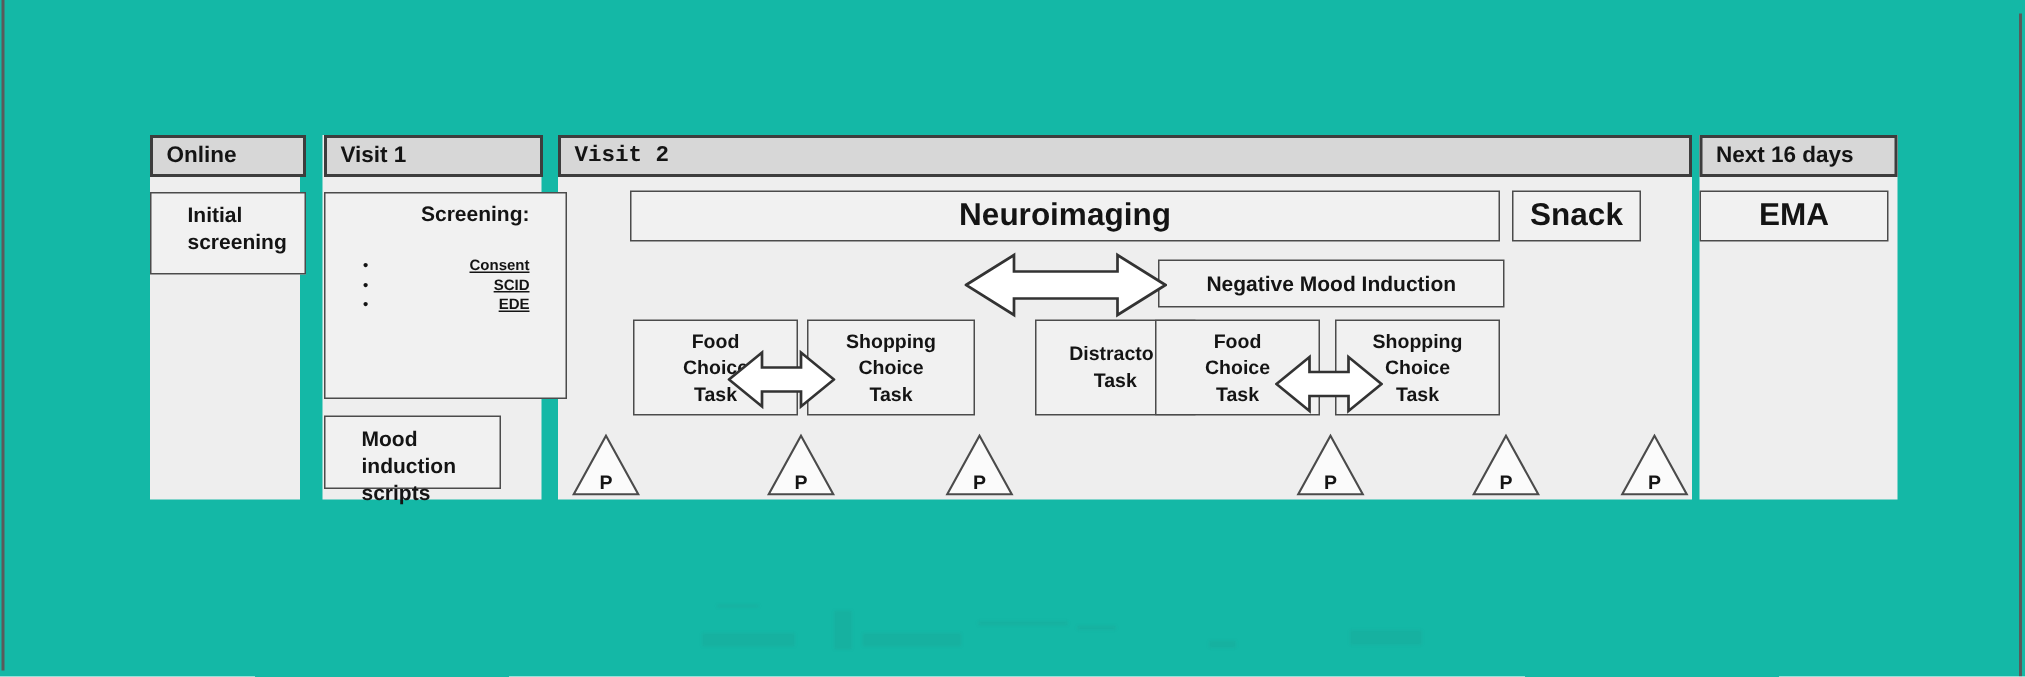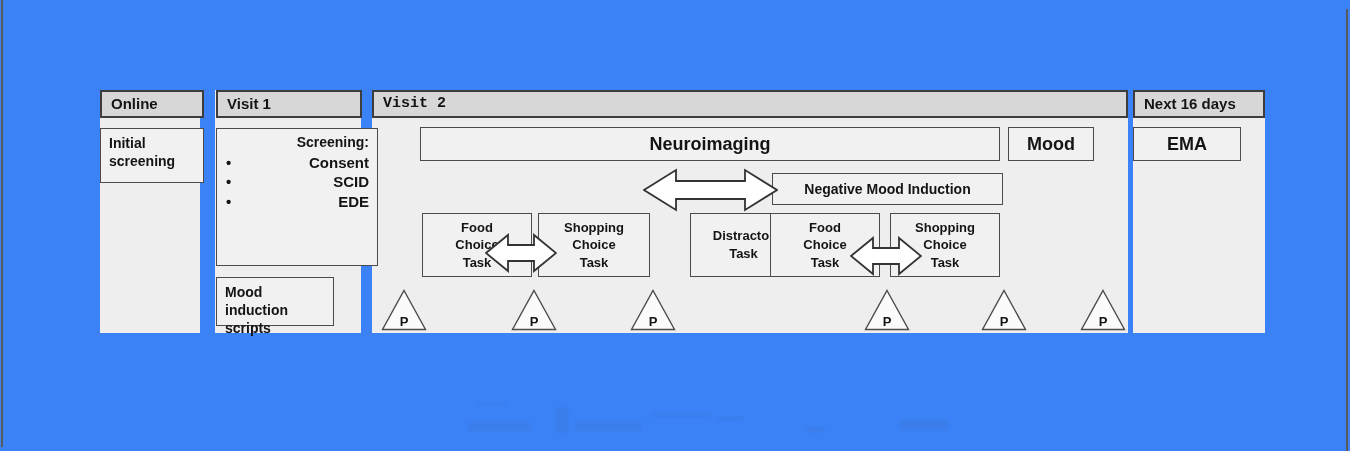--- a/index.html
+++ b/index.html
@@ -5,43 +5,43 @@
   :root{
     --header-fill:#d7d7d7;
     --strip-fill:#eeeeee;
     --box-fill:#f1f1f1;
     --border-dark:#3d3d3d;
     --arrow-fill:#ffffff;
     --text-color:#141414;
   }
   html,body{margin:0;padding:0;background:#ffffff;}
   .stage{
-    position:relative;width:1350px;height:451px;background:#3b82f6;overflow:hidden;
+    position:relative;width:1350px;height:451px;background:#14b8a6;overflow:hidden;
     font-family:"Liberation Sans","DejaVu Sans",sans-serif;
     font-weight:700;color:var(--text-color);
   }
   .page-edge{position:absolute;top:0;width:2px;height:447px;background:#5a5a5a;}
   .strip{position:absolute;top:90px;height:243px;background:var(--strip-fill);}
   .hdr{
     position:absolute;top:90px;height:28px;background:var(--header-fill);
     border:2px solid var(--border-dark);box-sizing:border-box;
     font-size:15px;line-height:23px;padding-left:9px;white-space:nowrap;
   }
   .box{
     position:absolute;background:var(--box-fill);
     border:1.5px solid #4b4b4b;box-sizing:border-box;
   }
   .center{display:flex;align-items:center;justify-content:center;text-align:center;}
-  .fs15{font-size:18px;}
+  .fs15{font-size:21px;}
   .fs14{font-size:14px;}
   .fs13{font-size:13px;}
-  .pad{padding:5px 8px;}
+  .pad{padding:5px 24px;}
   .pre{white-space:pre-line;}
   .screen-title{font-size:14px;line-height:1.25;}
-  ul.bullets{margin:1px 0 0 0;padding:0;list-style:none;font-size:15px;line-height:1.32;}
+  ul.bullets{margin:19px 0 0 0;padding:0;list-style:none;font-size:10px;line-height:1.32;text-decoration:underline;}
   ul.bullets li{position:relative;padding-left:13px;white-space:pre-line;}
   ul.bullets li::before{content:"\2022";position:absolute;left:1px;top:0;}
   .tri{position:absolute;width:46px;height:42px;}
   .tri svg{position:absolute;left:0;top:0;}
   .tri .p-label{
     position:absolute;left:50%;bottom:3px;transform:translateX(-50%);
     font-size:13px;line-height:1;
   }
   .arrow-svg{position:absolute;}
   .ghost{position:absolute;background:rgba(60,60,60,0.06);filter:blur(1px);}
@@ -70,21 +70,21 @@
     <div class="screen-title">Screening:</div>
     <ul class="bullets">
       <li>Consent</li>
       <li>SCID</li>
       <li>EDE</li>
     </ul>
   </div>
   <div class="box pad fs14" style="left:216px;top:277px;width:118px;height:49px;line-height:1.3;">Mood induction scripts</div>
 
   <div class="box center fs15" style="left:420px;top:127px;width:580px;height:34px;">Neuroimaging</div>
-  <div class="box center fs15" style="left:1008px;top:127px;width:86px;height:34px;">Mood</div>
+  <div class="box center fs15" style="left:1008px;top:127px;width:86px;height:34px;">Snack</div>
 
   <div class="box center fs14" style="left:772px;top:173px;width:231px;height:32px;">Negative Mood Induction</div>
 
   <div class="box center fs13 pre" style="left:422px;top:213px;width:110px;height:64px;line-height:1.35;">Food
 Choice
 Task</div>
   <div class="box center fs13 pre" style="left:538px;top:213px;width:112px;height:64px;line-height:1.35;">Shopping
 Choice
 Task</div>
   <div class="box center fs13 pre" style="left:690px;top:213px;width:107px;height:64px;line-height:1.35;">Distractor
@@ -136,21 +136,21 @@
       </svg>
     <span class="p-label">P</span>
   </div>
   <div class="tri" style="left:1080px;top:289px;">
     <svg width="46" height="42" viewBox="0 0 46 42">
       <polygon points="23,1.5 44.5,40.5 1.5,40.5" fill="#fbfbfb" stroke="#4b4b4b" stroke-width="1.4"></polygon>
       </svg>
     <span class="p-label">P</span>
   </div>
 
-  <div class="box center fs15" style="left:1133px;top:127px;width:108px;height:34px;">EMA</div>
+  <div class="box center fs15" style="left:1133px;top:127px;width:126px;height:34px;">EMA</div>
 
   <div class="ghost" style="left:478px;top:403px;width:28px;height:2px;"></div>
   <div class="ghost" style="left:468px;top:422px;width:62px;height:9px;"></div>
   <div class="ghost" style="left:556px;top:407px;width:12px;height:26px;"></div>
   <div class="ghost" style="left:575px;top:422px;width:66px;height:9px;"></div>
   <div class="ghost" style="left:652px;top:414px;width:60px;height:3px;"></div>
   <div class="ghost" style="left:718px;top:417px;width:26px;height:3px;"></div>
   <div class="ghost" style="left:806px;top:427px;width:18px;height:5px;"></div>
   <div class="ghost" style="left:900px;top:420px;width:48px;height:10px;"></div>
 

